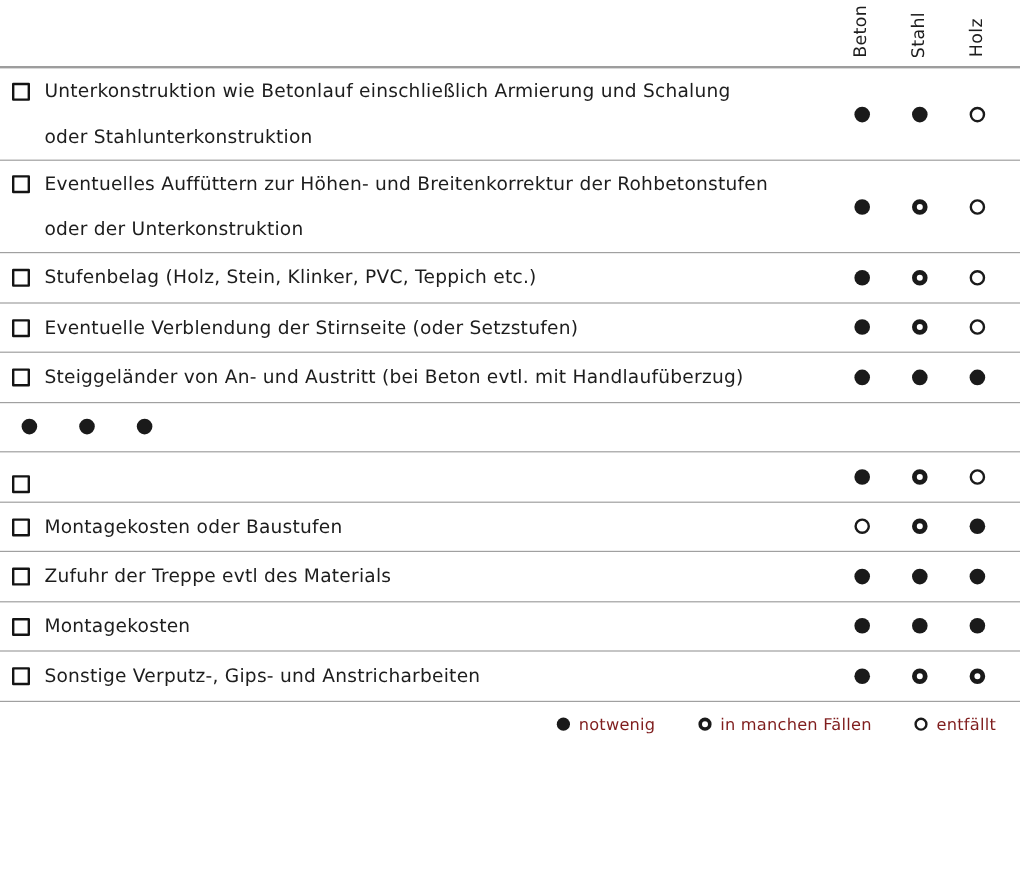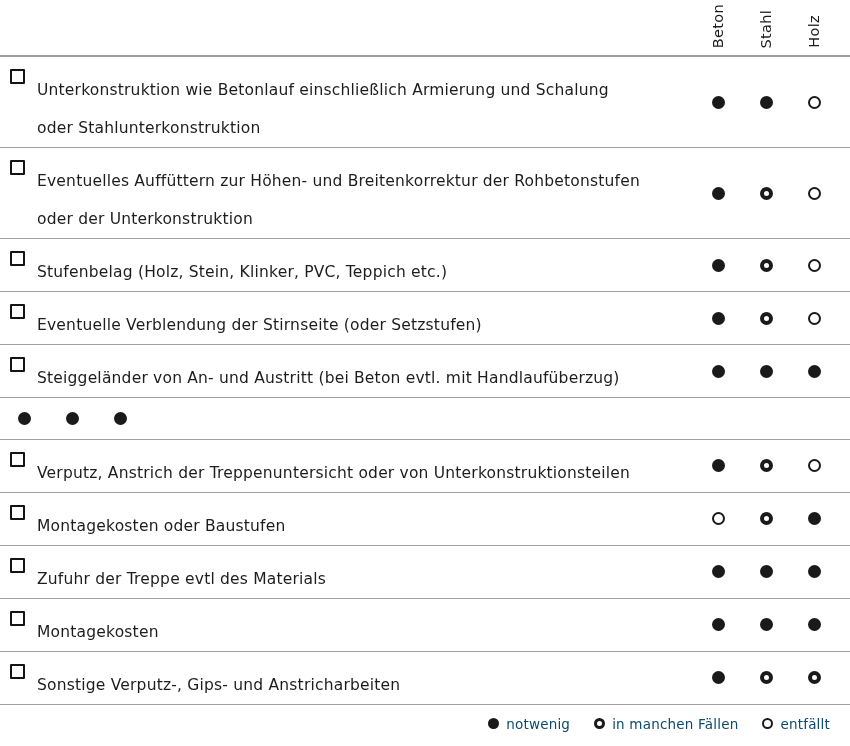--- a/index.html
+++ b/index.html
@@ -60,21 +60,20 @@
     margin-top: 12px;
     margin-right: 12px;
     border-radius: 1px;
   }
   .row-text {
     white-space: pre-line;
     font-size: 15.5px;
     line-height: 38px;
     letter-spacing: 0.2px;
     color: #1d1d1d;
-    margin-top: 14px;
   }
   .mark-cell {
     width: 48px;
     flex: none;
     display: flex;
     align-items: center;
     justify-content: center;
     align-self: center;
   }
 
@@ -87,24 +86,24 @@
   }
   .mark--necessary { background: #1a1a1a; }
   .mark--sometimes { background: #fff; border: 4px solid #1a1a1a; }
   .mark--omitted   { background: #fff; border: 2.5px solid #1a1a1a; }
 
   
   .legend {
     display: flex;
     justify-content: flex-end;
     align-items: flex-start;
-    gap: 24px;
+    gap: 36px;
     padding: 11px 20px 0 0;
     font-size: 13.5px;
-    color: #0c4a6e;
+    color: #7f1d1d;
     letter-spacing: 0.2px;
   }
   .legend-item { display: flex; align-items: center; gap: 7px; }
   .legend .mark { width: 11px; height: 11px; }
   .legend .mark--sometimes { border-width: 3.5px; }
   .legend .mark--omitted { border-width: 2px; }
 </style>
 </head>
 <body>
 
@@ -209,21 +208,20 @@
         <div class="mark-cell">
           <span class="mark mark--necessary"></span>
         </div>
         <div class="mark-cell">
           <span class="mark mark--necessary"></span>
         </div>
       </div>
       <div class="row">
         <div class="row-main">
           <span class="checkbox"></span>
-          <span class="row-text">Verputz, Anstrich der Treppenuntersicht oder von Unterkonstruktionsteilen</span>
         </div>
         <div class="mark-cell">
           <span class="mark mark--necessary"></span>
         </div>
         <div class="mark-cell">
           <span class="mark mark--sometimes"></span>
         </div>
         <div class="mark-cell">
           <span class="mark mark--omitted"></span>
         </div>

